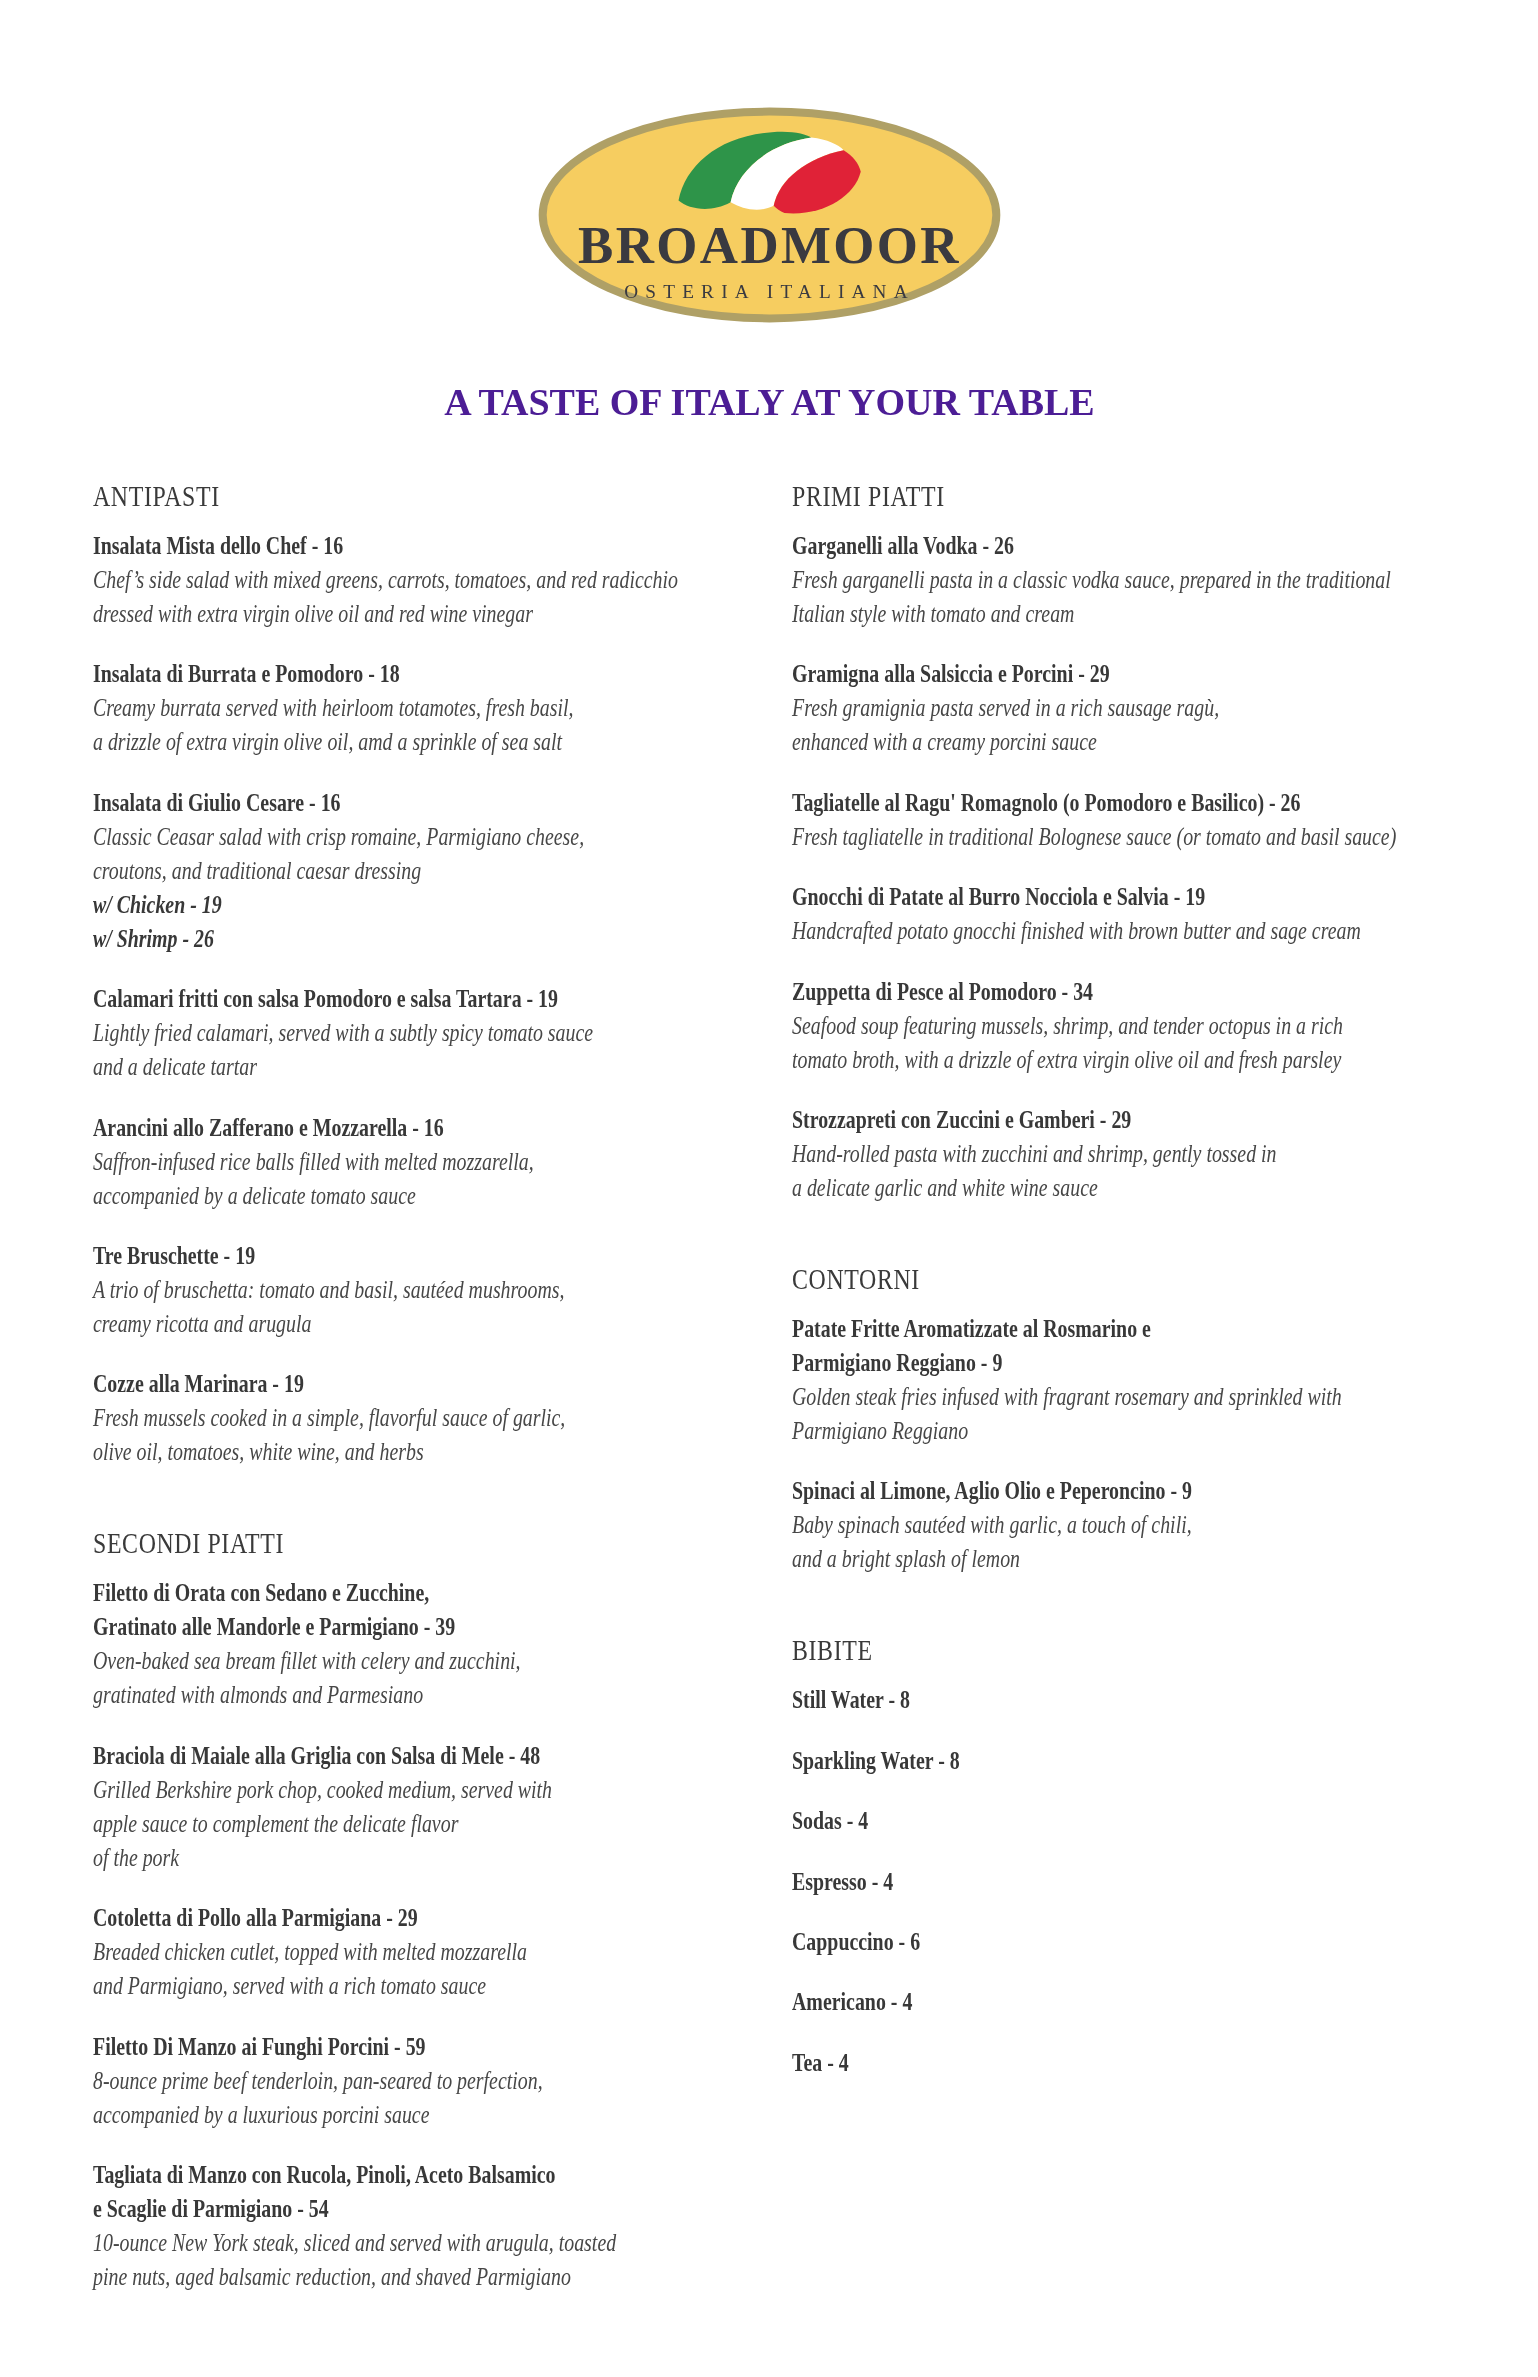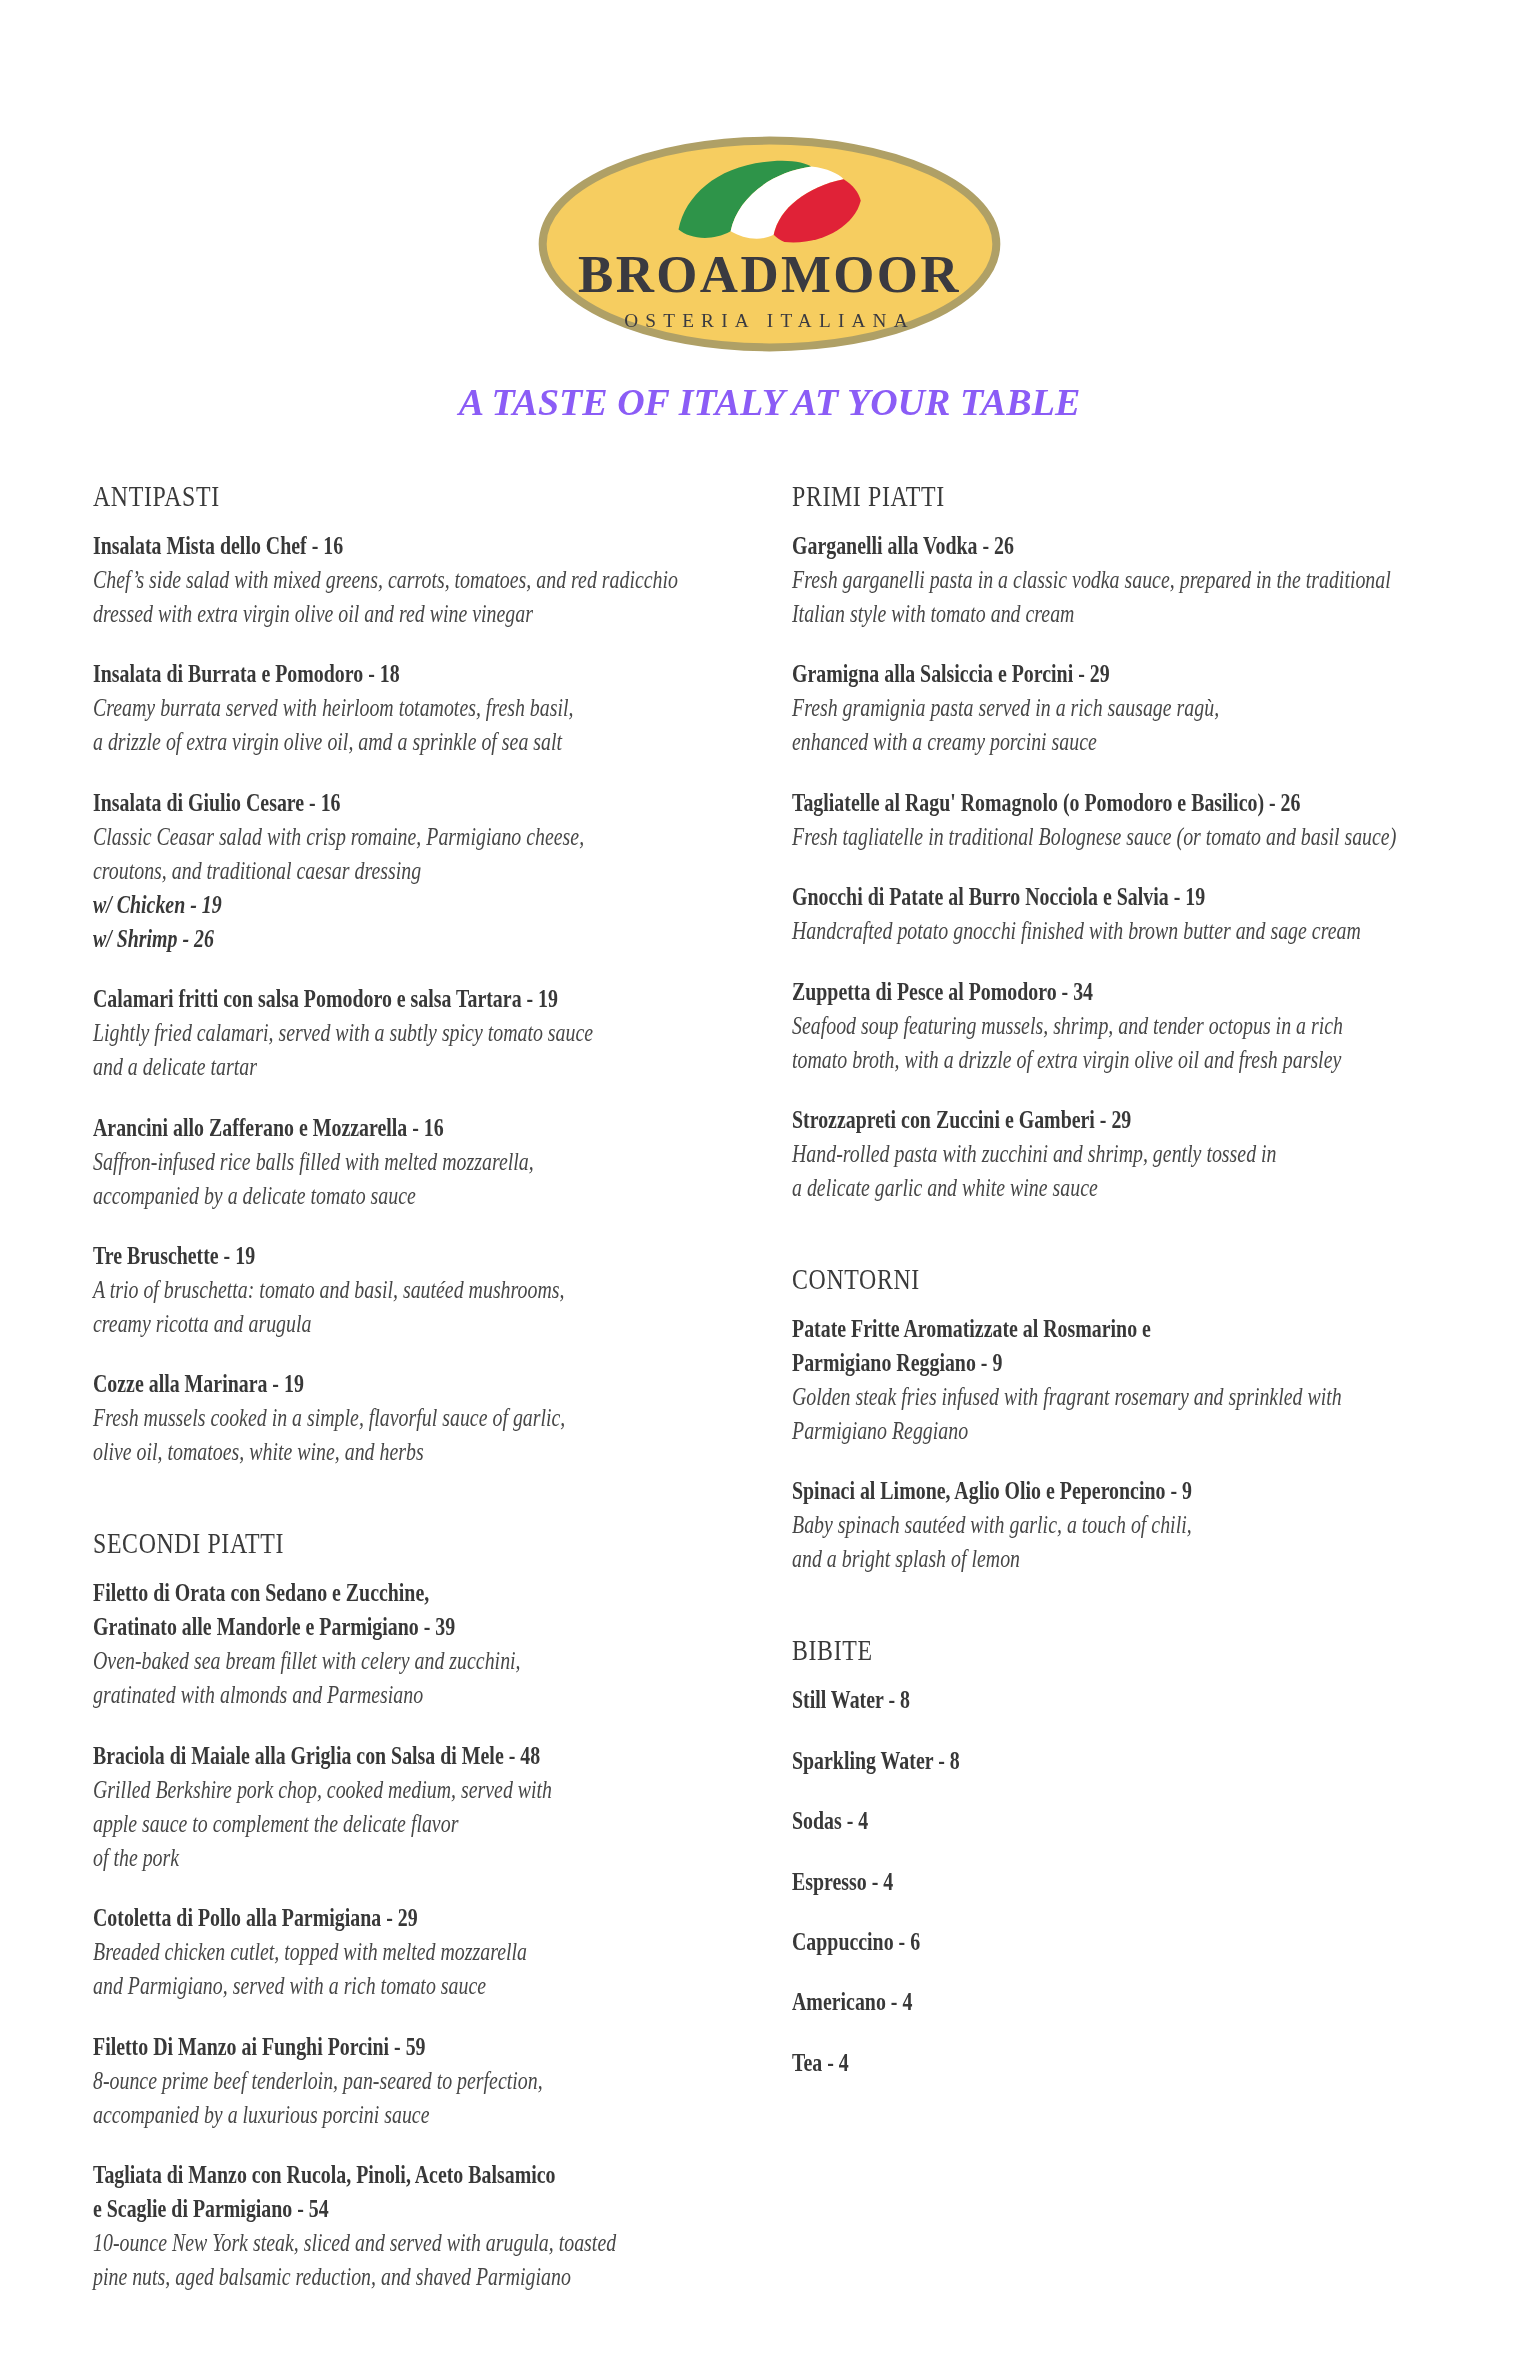--- a/index.html
+++ b/index.html
@@ -4,28 +4,28 @@
 <style>
   html,body { margin:0; padding:0; background:#ffffff; }
   .page {
     position:relative;
     width:1539px; height:2377px;
     background:#ffffff;
     overflow:hidden;
     font-family:"Liberation Serif", serif;
     color:#3b3b3b;
   }
-  .brand { position:absolute; top:135px; left:0; width:100%; text-align:center; }
+  .brand { position:absolute; top:106px; left:0; width:100%; text-align:center; }
   .logo { width:465px; height:218px; display:inline-block; }
   .logo text { font-family:"Liberation Serif", serif; }
   .tagline {
     position:absolute; top:380px; left:0; width:100%;
     text-align:center;
-    font-size:38px; font-weight:bold; font-style:italic;
-    letter-spacing:0px; color:#8b5cf6;
+    font-size:38px; font-weight:bold; 
+    letter-spacing:0px; color:#4c1d95;
   }
   .col {
     position:absolute; top:478px; width:846px;
     transform:scaleX(0.795); transform-origin:left top;
   }
   .col-left  { left:93px; }
   .col-right { left:792px; }
   .menu-section { margin:0 0 56px 0; }
   .section-heading {
     font-size:30px; line-height:35px; font-weight:400;

